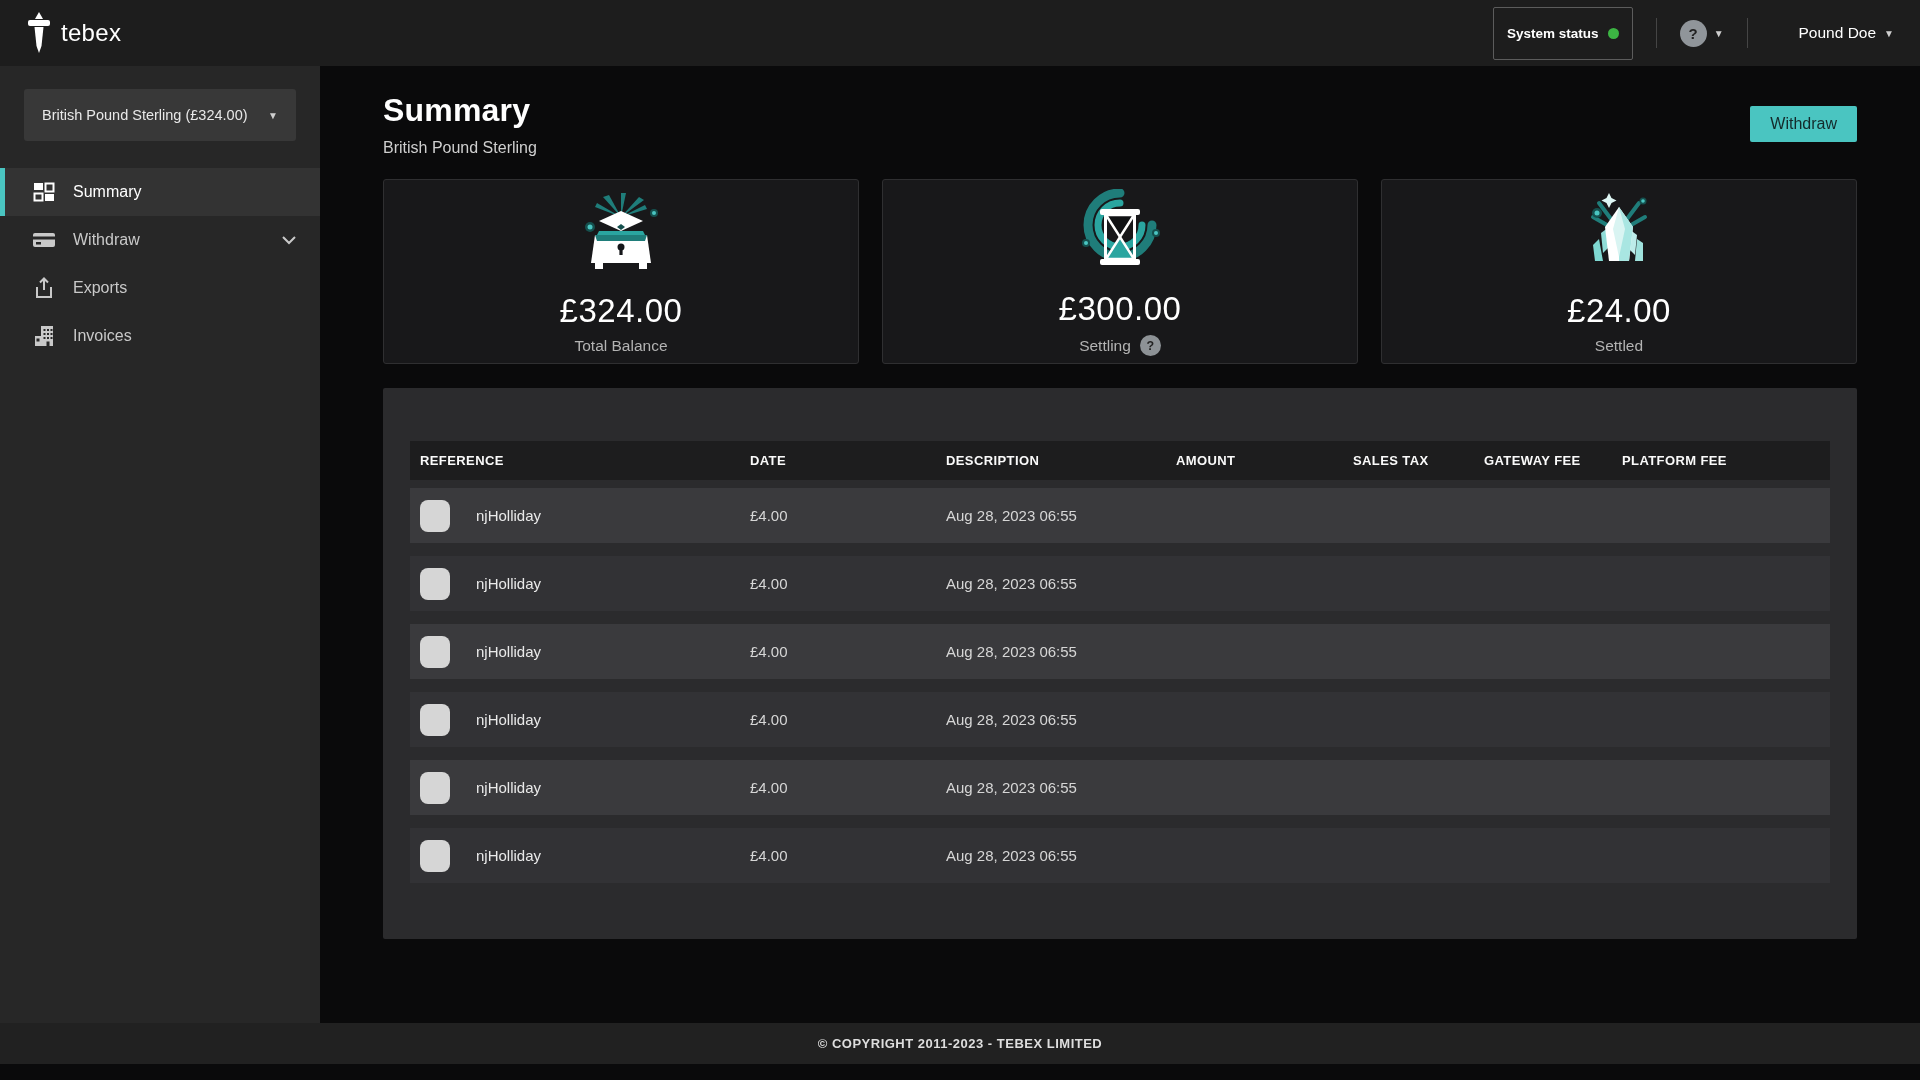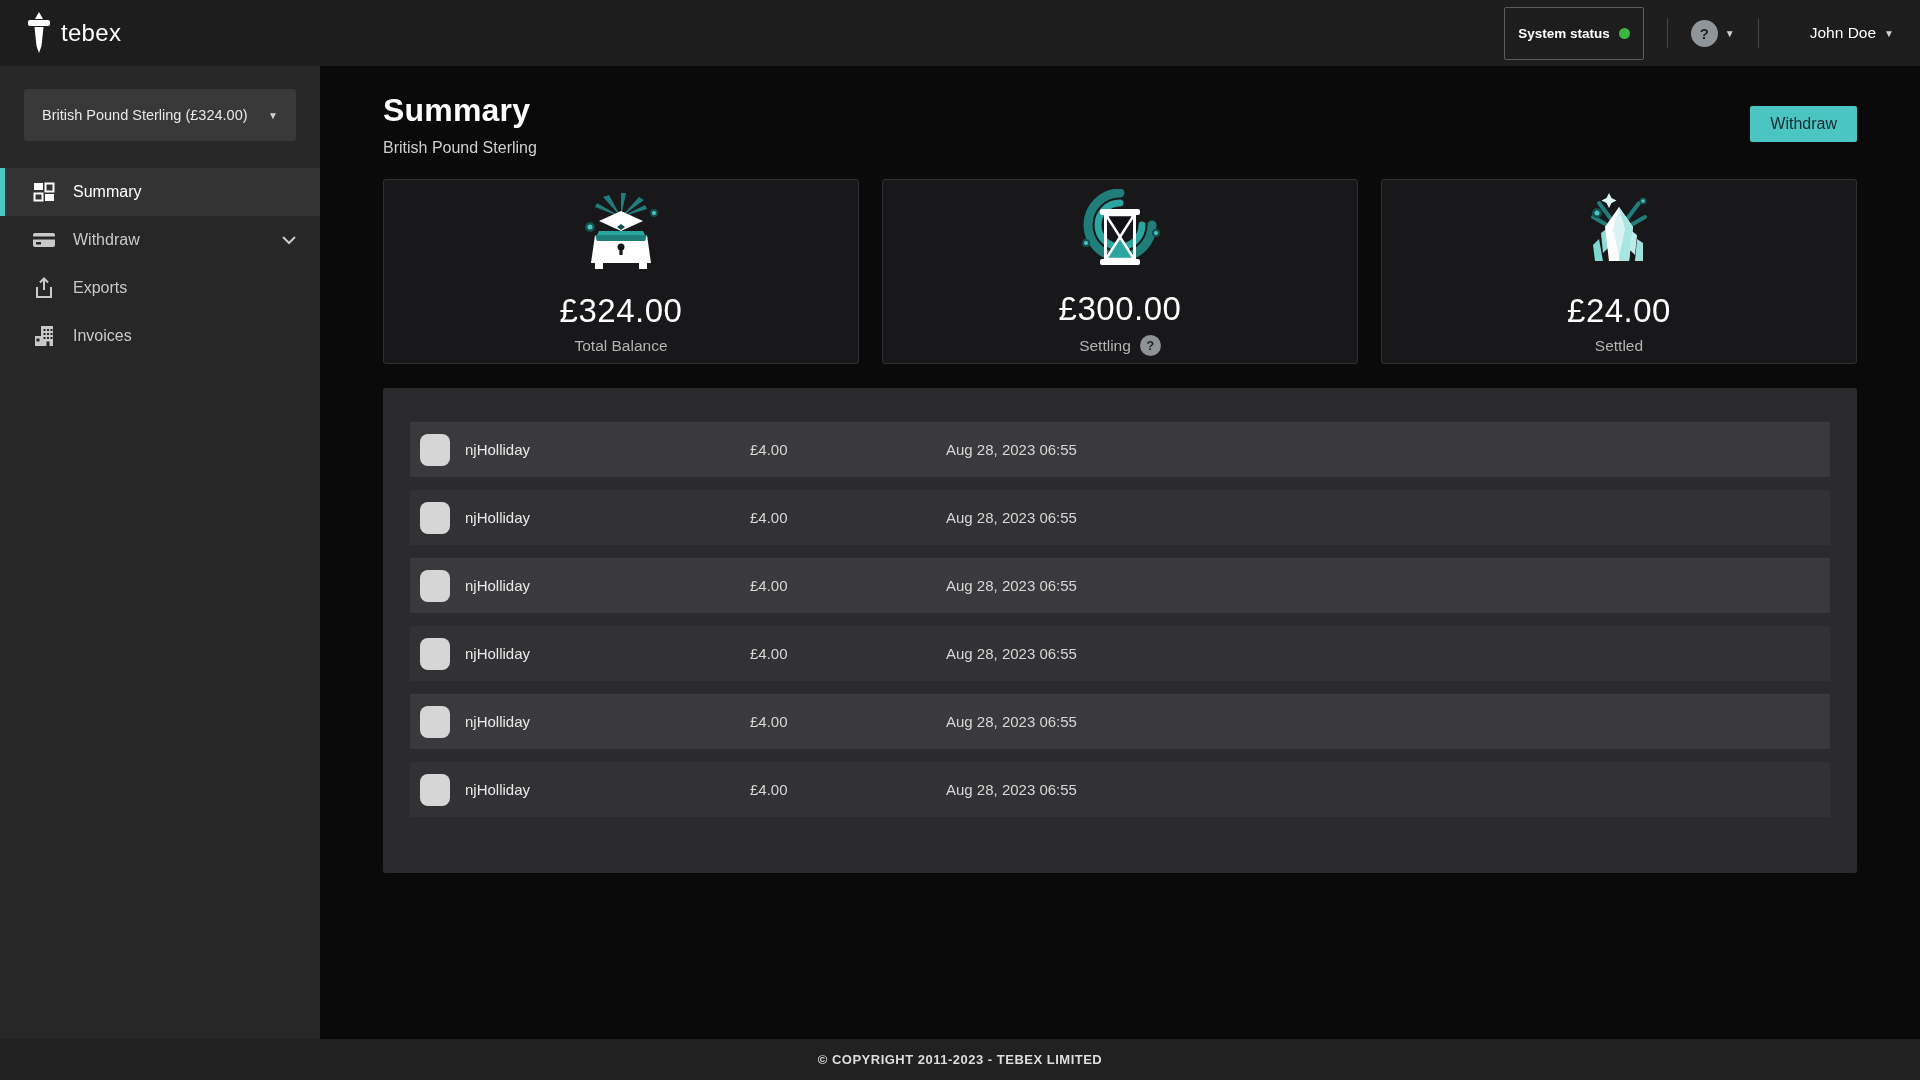--- a/index.html
+++ b/index.html
@@ -79,26 +79,26 @@
   .t-grid { display:grid; grid-template-columns:330px 196px 230px 177px 131px 138px 1fr;
     align-items:center; }
   .t-head { margin-top:27px; height:39px; background:#1d1d1e; }
   .t-head .th { font-size:13px; font-weight:700; text-transform:uppercase;
     letter-spacing:.4px; color:#fafafa; padding-left:10px; }
   .t-row { height:55px; margin-top:13px; cursor:pointer; }
   .t-row:first-of-type { margin-top:8px; }
   .t-row:nth-of-type(odd) { background:#3a3a3d; }
   .t-row:nth-of-type(even) { background:#323235; }
   .td { padding-left:10px; font-size:15px; color:#d6d6d6; }
-  .ref-cell { display:flex; align-items:center; gap:15px; }
+  .ref-cell { display:flex; align-items:center; gap:26px; }
   .row-avatar { width:30px; height:32px; border-radius:8px; background:#d6d6d6; flex:none; }
   .ref-text { color:#e9e9e9; }
 
   
-  .footer { position:fixed; left:0; right:0; bottom:0; height:41px; background:#212121;
+  .footer { position:fixed; left:0; right:0; bottom:16px; height:41px; background:#212121;
     display:flex; align-items:center; justify-content:center; }
   .footer-text { font-size:13px; font-weight:700; color:#dedede; letter-spacing:.5px; }
 </style>
 </head>
 <body>
 
 <header class="topbar">
   <div class="brand">
     <span>
       <svg width="26" height="42" viewBox="0 0 26 42">
@@ -115,21 +115,21 @@
       <span>System status</span>
       <span class="status-dot" style="background:#3cb543;"></span>
     </div>
     <div class="tb-divider"></div>
     <div class="help-wrap">
       <span class="help-circle">?</span>
       <span class="caret">▼</span>
     </div>
     <div class="tb-divider"></div>
     <div class="user-menu">
-      <span>John Doe</span>
+      <span>Pound Doe</span>
       <span class="caret">▼</span>
     </div>
   </div>
 </header>
 
 <aside class="sidebar">
   <div class="currency-select">
     <span>British Pound Sterling (£324.00)</span>
     <span class="caret">▼</span>
   </div>
@@ -285,20 +285,29 @@
       </div>
       <div class="card-amount">£24.00</div>
       <div class="card-label">
         <span>Settled</span>
       </div>
     </div>
   </section>
 
   <section class="panel">
 
+    <div class="t-head t-grid">
+      <div class="th">REFERENCE</div>
+      <div class="th">DATE</div>
+      <div class="th">DESCRIPTION</div>
+      <div class="th">AMOUNT</div>
+      <div class="th">SALES TAX</div>
+      <div class="th">GATEWAY FEE</div>
+      <div class="th">PLATFORM FEE</div>
+    </div>
 
     <div>
       <div class="t-row t-grid">
         <div class="td ref-cell">
           <span class="row-avatar"></span>
           <span class="ref-text">njHolliday</span>
         </div>
         <div class="td">£4.00</div>
         <div class="td">Aug 28, 2023 06:55</div>
         <div class="td"></div>

